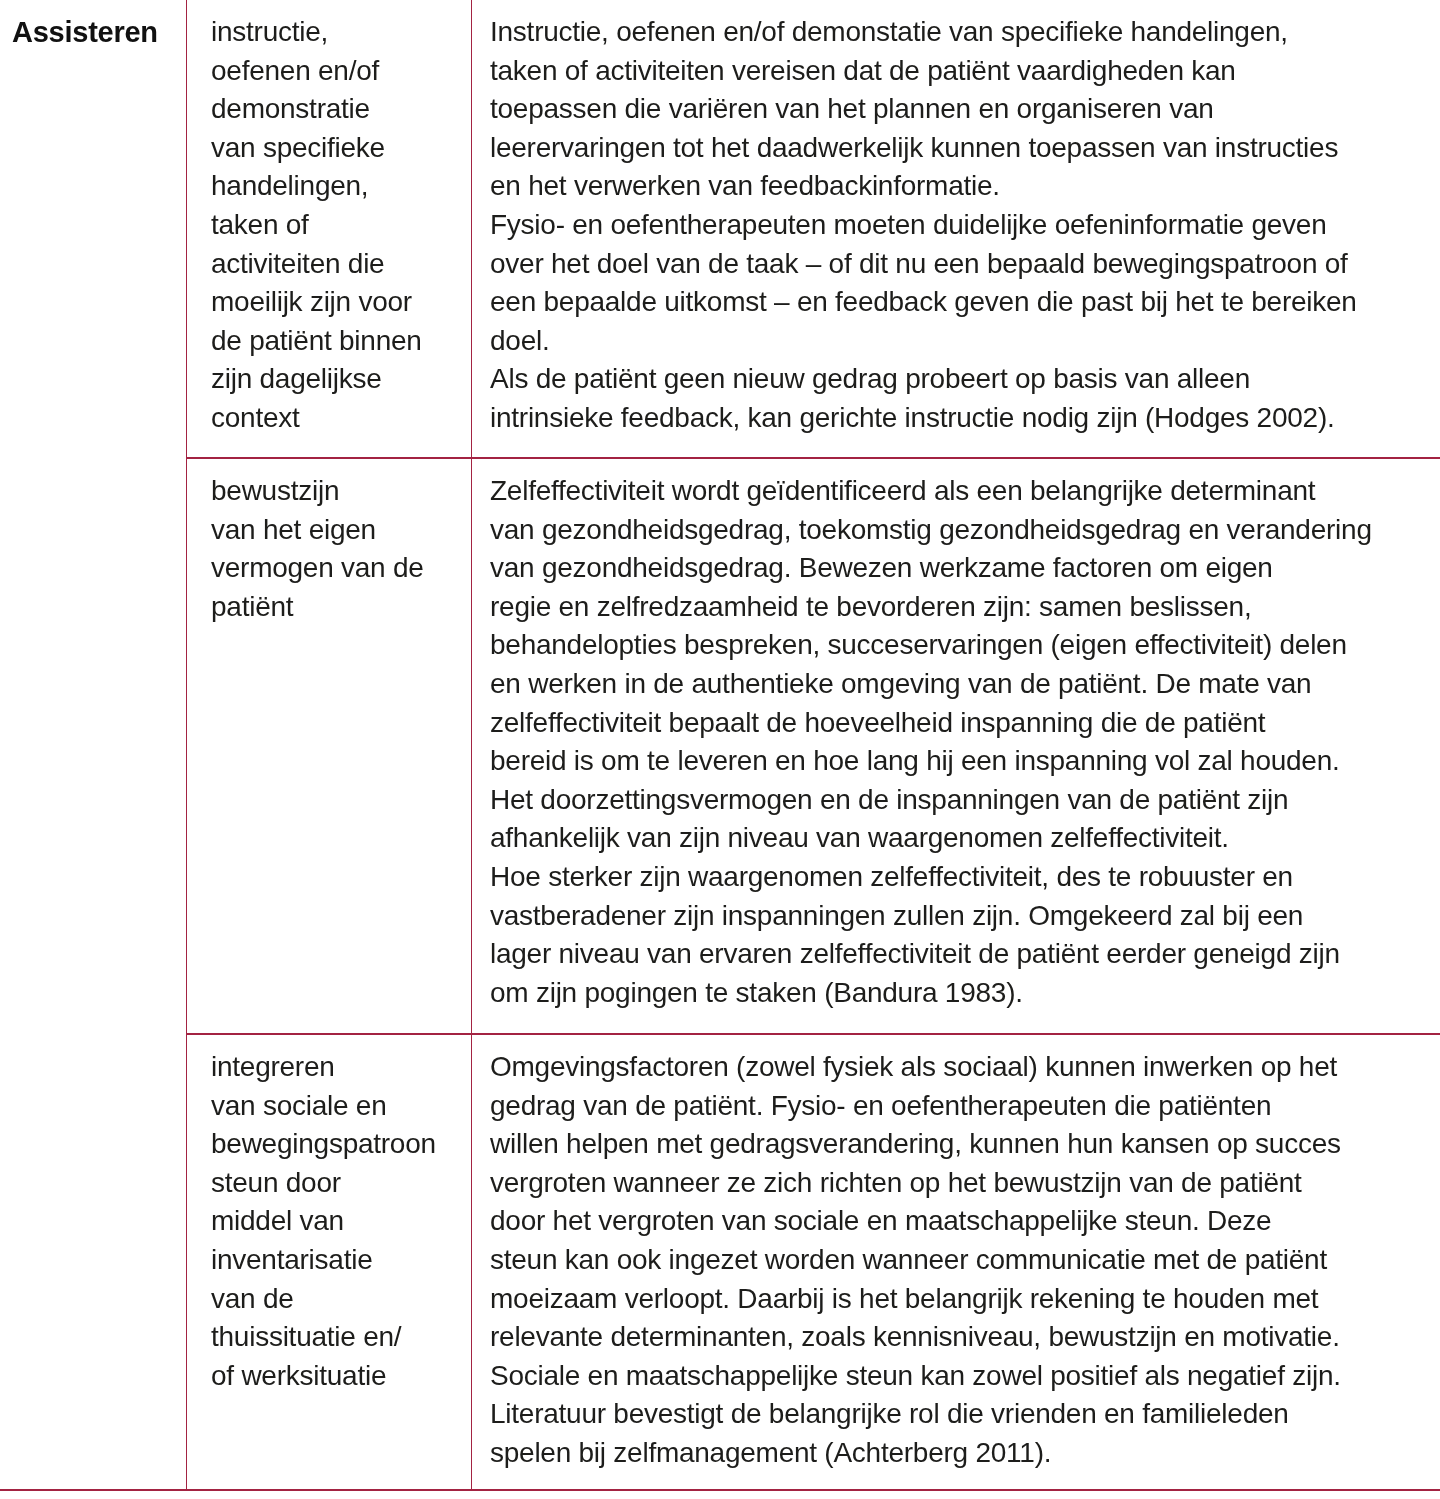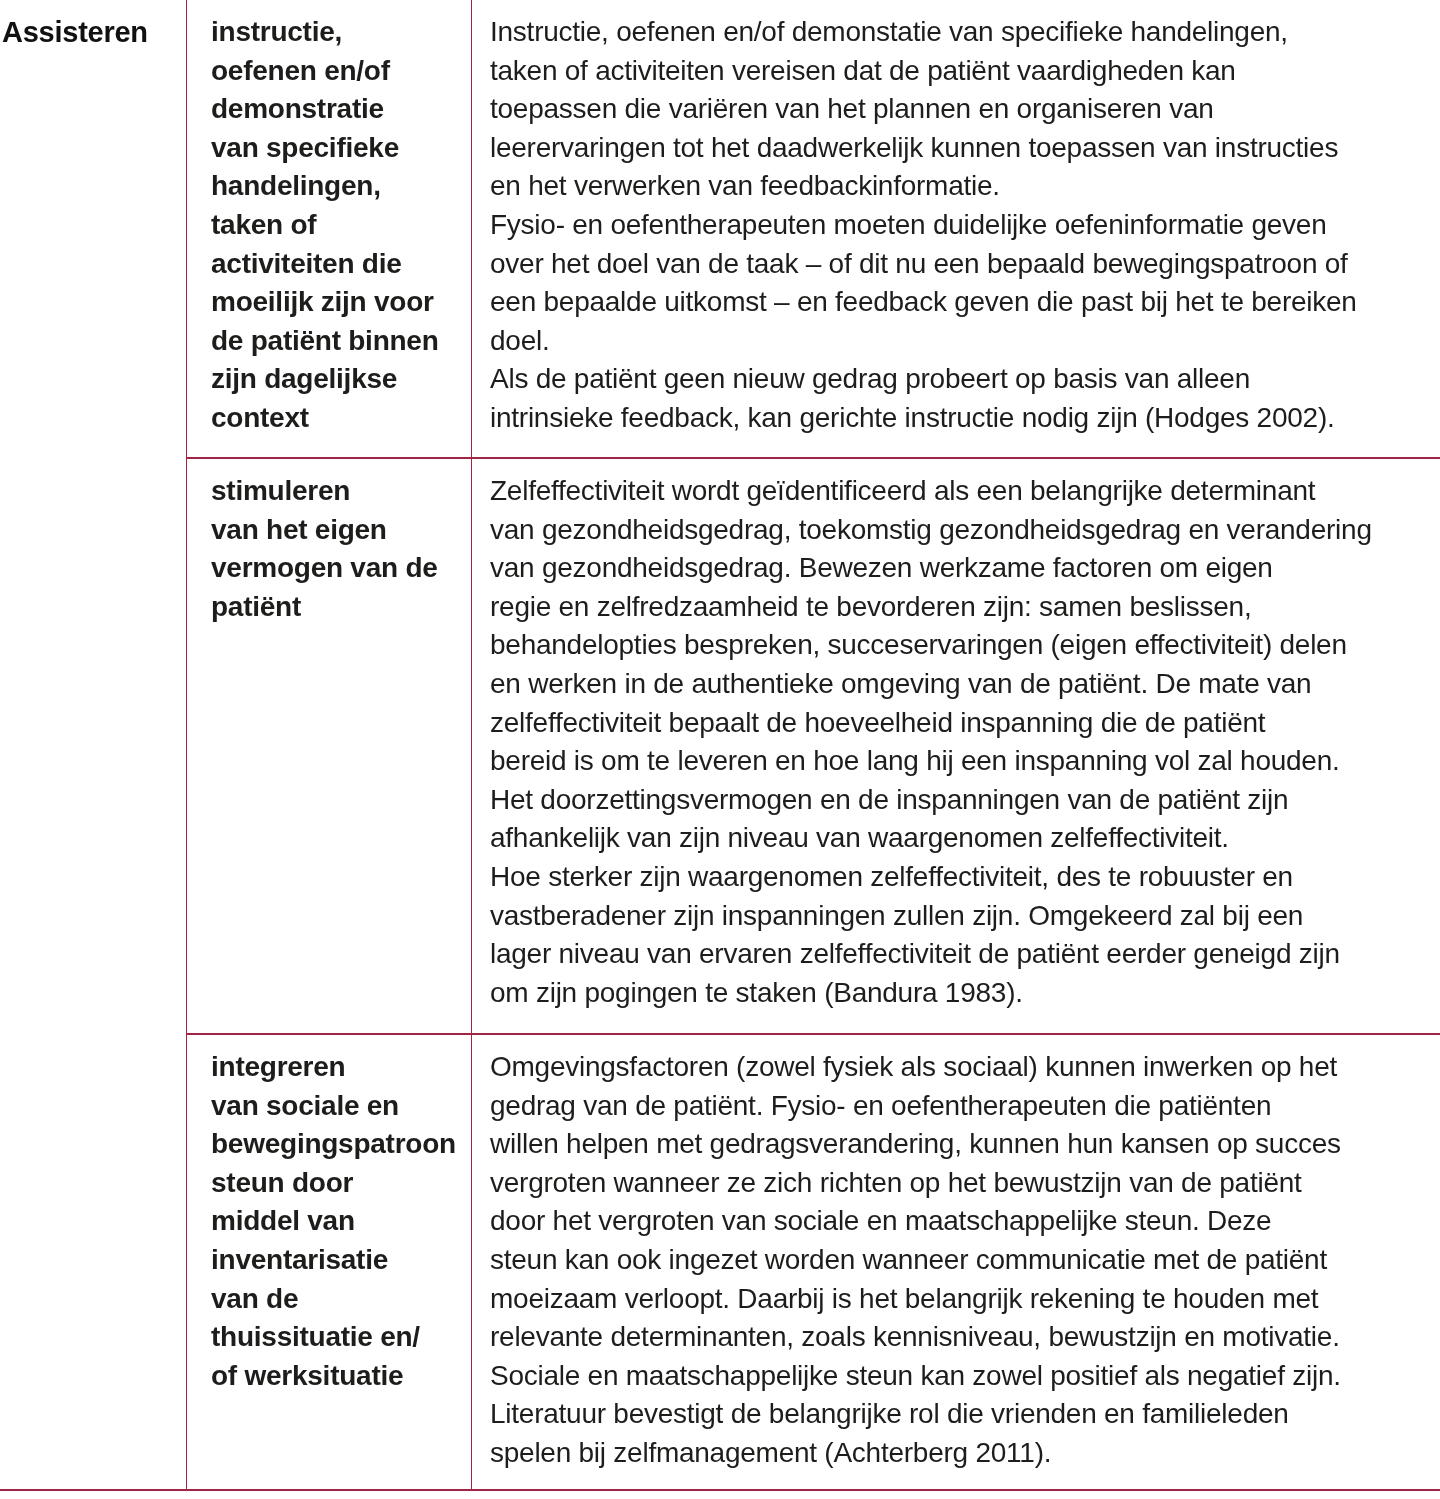--- a/index.html
+++ b/index.html
@@ -27,27 +27,26 @@
   .cell {
     box-sizing: border-box;
     white-space: pre-line;
     overflow: visible;
   }
   .label-cell {
     grid-column: 1;
     font-weight: bold;
     font-size: 29px;
     color: #111111;
-    padding: 13px 4px 0 2px;
+    padding: 13px 4px 0 12px;
   }
   .strat-cell {
     grid-column: 2;
     border-left: 1.5px solid var(--line, #a32342);
     padding: 13px 8px 17px 24px;
-    font-weight: bold;
   }
   .desc-cell {
     grid-column: 3;
     border-left: 1.5px solid var(--line, #a32342);
     padding: 13px 0 0 18px;
   }
   .row1-label { grid-row: 1 / 3; }
   .gr1 { grid-row: 1; }
   .gr2 { grid-row: 2; }
   .gr3 { grid-row: 3; }
@@ -77,21 +76,21 @@
 toepassen die variëren van het plannen en organiseren van
 leerervaringen tot het daadwerkelijk kunnen toepassen van instructies
 en het verwerken van feedbackinformatie.
 Fysio- en oefentherapeuten moeten duidelijke oefeninformatie geven
 over het doel van de taak – of dit nu een bepaald bewegingspatroon of
 een bepaalde uitkomst – en feedback geven die past bij het te bereiken
 doel.
 Als de patiënt geen nieuw gedrag probeert op basis van alleen
 intrinsieke feedback, kan gerichte instructie nodig zijn (Hodges 2002).</div>
 
-  <div class="cell strat-cell gr2 sep-top">stimuleren
+  <div class="cell strat-cell gr2 sep-top">bewustzijn
 van het eigen
 vermogen van de
 patiënt</div>
 
   <div class="cell desc-cell gr2 sep-top">Zelfeffectiviteit wordt geïdentificeerd als een belangrijke determinant
 van gezondheidsgedrag, toekomstig gezondheidsgedrag en verandering
 van gezondheidsgedrag. Bewezen werkzame factoren om eigen
 regie en zelfredzaamheid te bevorderen zijn: samen beslissen,
 behandelopties bespreken, succeservaringen (eigen effectiviteit) delen
 en werken in de authentieke omgeving van de patiënt. De mate van

